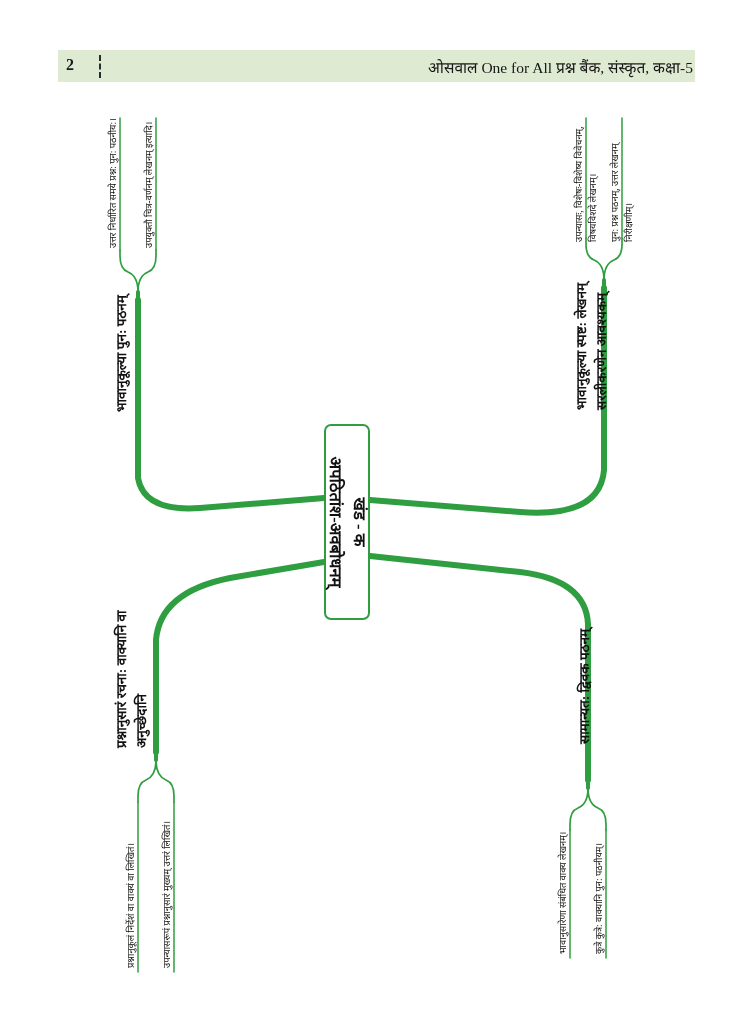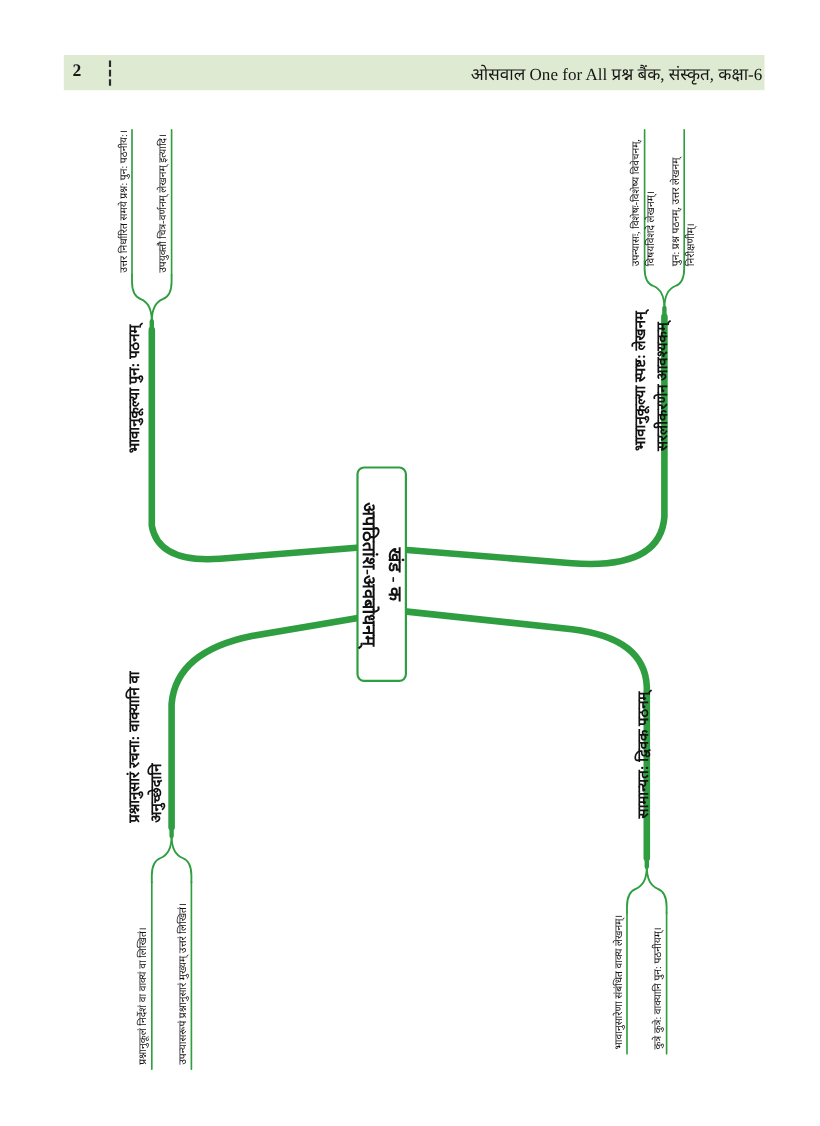--- a/index.html
+++ b/index.html
@@ -60,21 +60,21 @@
   .leaf-label{
     font-size:9.4px;line-height:1.45;white-space:normal;
   }
 </style>
 </head>
 <body>
 
 <div id="header-band"></div>
 <div id="page-number">2</div>
 <div id="header-divider"></div>
-<div id="header-title">ओसवाल One for All प्रश्न बैंक, संस्कृत, कक्षा-6</div>
+<div id="header-title">ओसवाल One for All प्रश्न बैंक, संस्कृत, कक्षा-5</div>
 
 <div id="mindmap">
 
   <svg width="745" height="1024" viewBox="0 0 745 1024">
     <g fill="none" stroke="#2f9e41" stroke-linecap="round">
 
       <path d="M 324 498 L 200 508 Q 144 512 138 478 L 138 300" stroke-width="6"></path>
       <path d="M 138 300 L 138 292" stroke-width="4"></path>
 
       <path d="M 138 292 Q 138 276 128 272 Q 120 269 120 256 L 120 250" stroke-width="1.7"></path>

